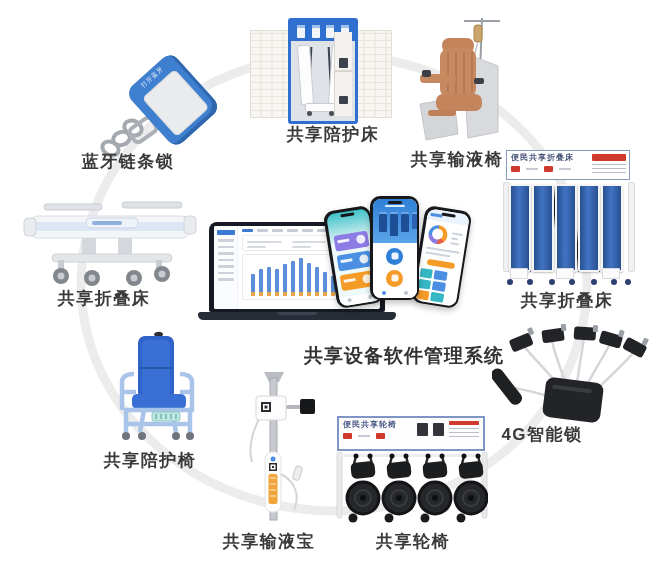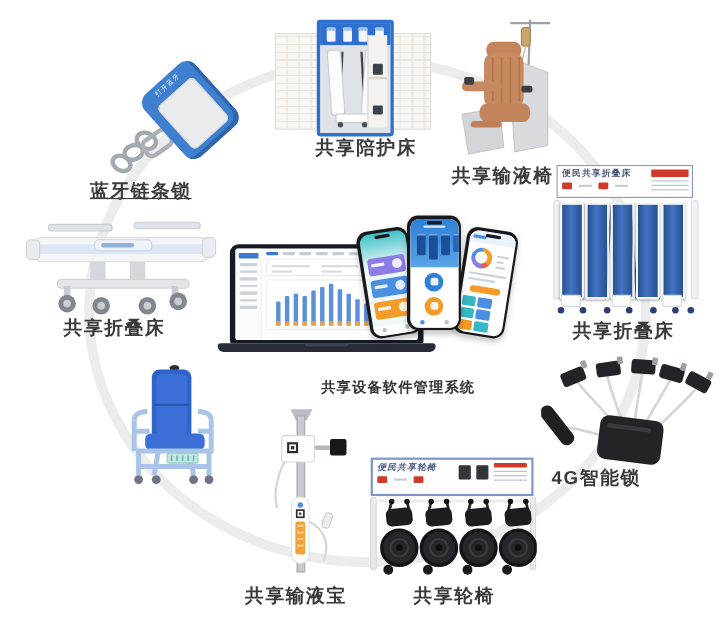--- a/index.html
+++ b/index.html
@@ -1,21 +1,21 @@
 <!DOCTYPE html>
 <html><head>
 <meta charset="utf-8">
 <style>
   html,body{margin:0;padding:0;background:#fff;}
   .canvas{position:relative;width:660px;height:572px;background:#fff;overflow:hidden;
           font-family:"Liberation Sans",sans-serif;}
   .abs{position:absolute;}
   .dev-label{position:absolute;transform:translateX(-50%);white-space:nowrap;
              font-weight:700;font-size:17px;color:#3a3a3a;letter-spacing:1.5px;}
-  .center-label{font-size:13px;color:#333;letter-spacing:1px;}
+  .center-label{font-size:19px;color:#333;letter-spacing:1px;margin-left:42px;}
 
   
   .ring-svg{position:absolute;left:0;top:0;}
 
   
   .lock-wrap{left:98px;top:56px;width:122px;height:106px;}
   .lock-body{position:absolute;left:44px;top:6px;width:62px;height:76px;background:#3f7fd0;
              border-radius:11px;transform:rotate(-42deg);box-shadow:inset -3px -4px 0 #2f66ad;}
   .lock-face{position:absolute;left:9px;top:16px;width:44px;height:52px;background:#e9ebec;
              border-radius:5px;box-shadow:inset 0 0 0 1px #cfd3d6;}
@@ -63,21 +63,21 @@
   .fb-rod{position:absolute;top:4px;width:2px;height:86px;background:#23252a;}
   .fb-foot{position:absolute;top:86px;width:16px;height:9px;background:#fbfbfc;border:1px solid #d8dade;border-radius:1px;}
   .fb-caster{position:absolute;top:97px;width:6px;height:6px;border-radius:50%;background:#2c3f72;}
 
   
   .g4-wrap{left:492px;top:324px;width:162px;height:100px;}
 
   
   .wc-wrap{left:336px;top:416px;width:152px;height:112px;}
   .wc-sign{position:absolute;left:1px;top:0;width:148px;height:35px;background:#fdfdfe;
-           border:2px solid #7f95c6;box-sizing:border-box;padding:3px 4px;display:flex;gap:5px;font-style:italic;}
+           border:2px solid #7f95c6;box-sizing:border-box;padding:3px 4px;display:flex;gap:5px;}
   .wc-thumb{width:11px;height:13px;background:#33353b;border-radius:1px;margin-top:2px;}
   .wc-chairs{position:absolute;left:0;top:36px;}
 
   
   .iv-wrap{left:224px;top:370px;width:100px;height:158px;}
 
   
   .ec-wrap{left:96px;top:330px;width:126px;height:118px;}
 
   
@@ -159,21 +159,21 @@
   <div class="abs lock-wrap">
     <span class="chain-link" style="left:2px;top:84px;width:13px;height:9px;transform:rotate(28deg);"></span>
     <span class="chain-link" style="left:13px;top:74px;width:13px;height:9px;transform:rotate(-18deg);"></span>
     <span class="chain-link" style="left:24px;top:63px;width:14px;height:10px;transform:rotate(25deg);"></span>
     <span class="lock-shackle"></span>
     <div class="lock-body">
       <span class="lock-text">打开蓝牙</span>
       <span class="lock-face"></span>
     </div>
   </div>
-  <div class="dev-label" style="left:128px;top:162px;text-decoration:underline;">蓝牙链条锁</div>
+  <div class="dev-label" style="left:128px;top:150px;">蓝牙链条锁</div>
 
   <div class="abs cab-wrap">
     <div class="cab-door cab-door-l"></div>
     <div class="cab-door cab-door-r"></div>
     <div class="cab-center">
       <div class="cab-banner">
         <span class="cab-thumb"></span>
         <span class="cab-thumb"></span>
         <span class="cab-thumb"></span>
         <span class="cab-thumb"></span>
@@ -406,20 +406,21 @@
       <rect x="56" y="82" width="28" height="9" rx="2" fill="#bfe6e2" stroke="#8fccc4"></rect>
       <path d="M60 84 V89 M65 84 V89 M70 84 V89 M75 84 V89 M80 84 V89" stroke="#6fb8ae" stroke-width="1.5"></path>
       <g fill="#6f7populate580">
         <circle cx="30" cy="106" r="4" fill="#6f7580"></circle>
         <circle cx="46" cy="106" r="4" fill="#6f7580"></circle>
         <circle cx="80" cy="106" r="4" fill="#6f7580"></circle>
         <circle cx="94" cy="106" r="4" fill="#6f7580"></circle>
       </g>
     </svg>
   </div>
+  <div class="dev-label" style="left:150px;top:449px;">共享陪护椅</div>
 
   <div class="abs tb-wrap">
     <svg width="176" height="92">
       <rect x="22" y="8" width="58" height="6" rx="3" fill="#dfe2e7" stroke="#c7ccd3"></rect>
       <rect x="100" y="6" width="60" height="6" rx="3" fill="#dfe2e7" stroke="#c7ccd3"></rect>
       <rect x="8" y="20" width="160" height="22" rx="8" fill="#f4f5f7" stroke="#d9dde3"></rect>
       <rect x="10" y="26" width="156" height="9" rx="4" fill="#dce6f5"></rect>
       <rect x="64" y="22" width="52" height="10" rx="4" fill="#eef2f9" stroke="#c9d4e8"></rect>
       <rect x="70" y="25" width="30" height="4" rx="2" fill="#8fb0dd"></rect>
       <rect x="2" y="22" width="12" height="18" rx="4" fill="#e9ebee" stroke="#cfd4da"></rect>

